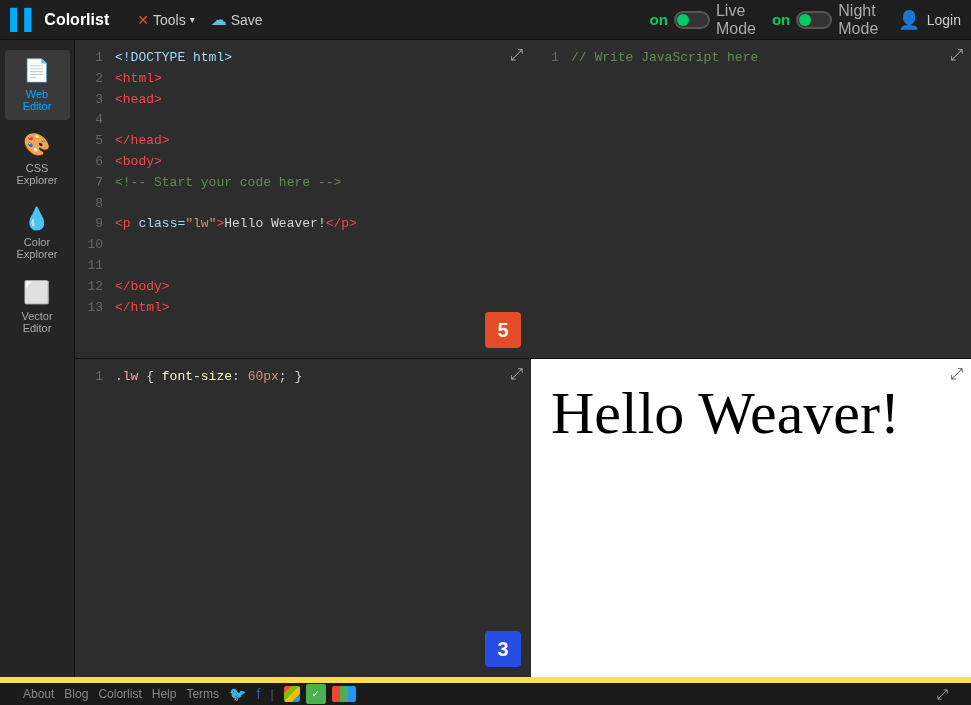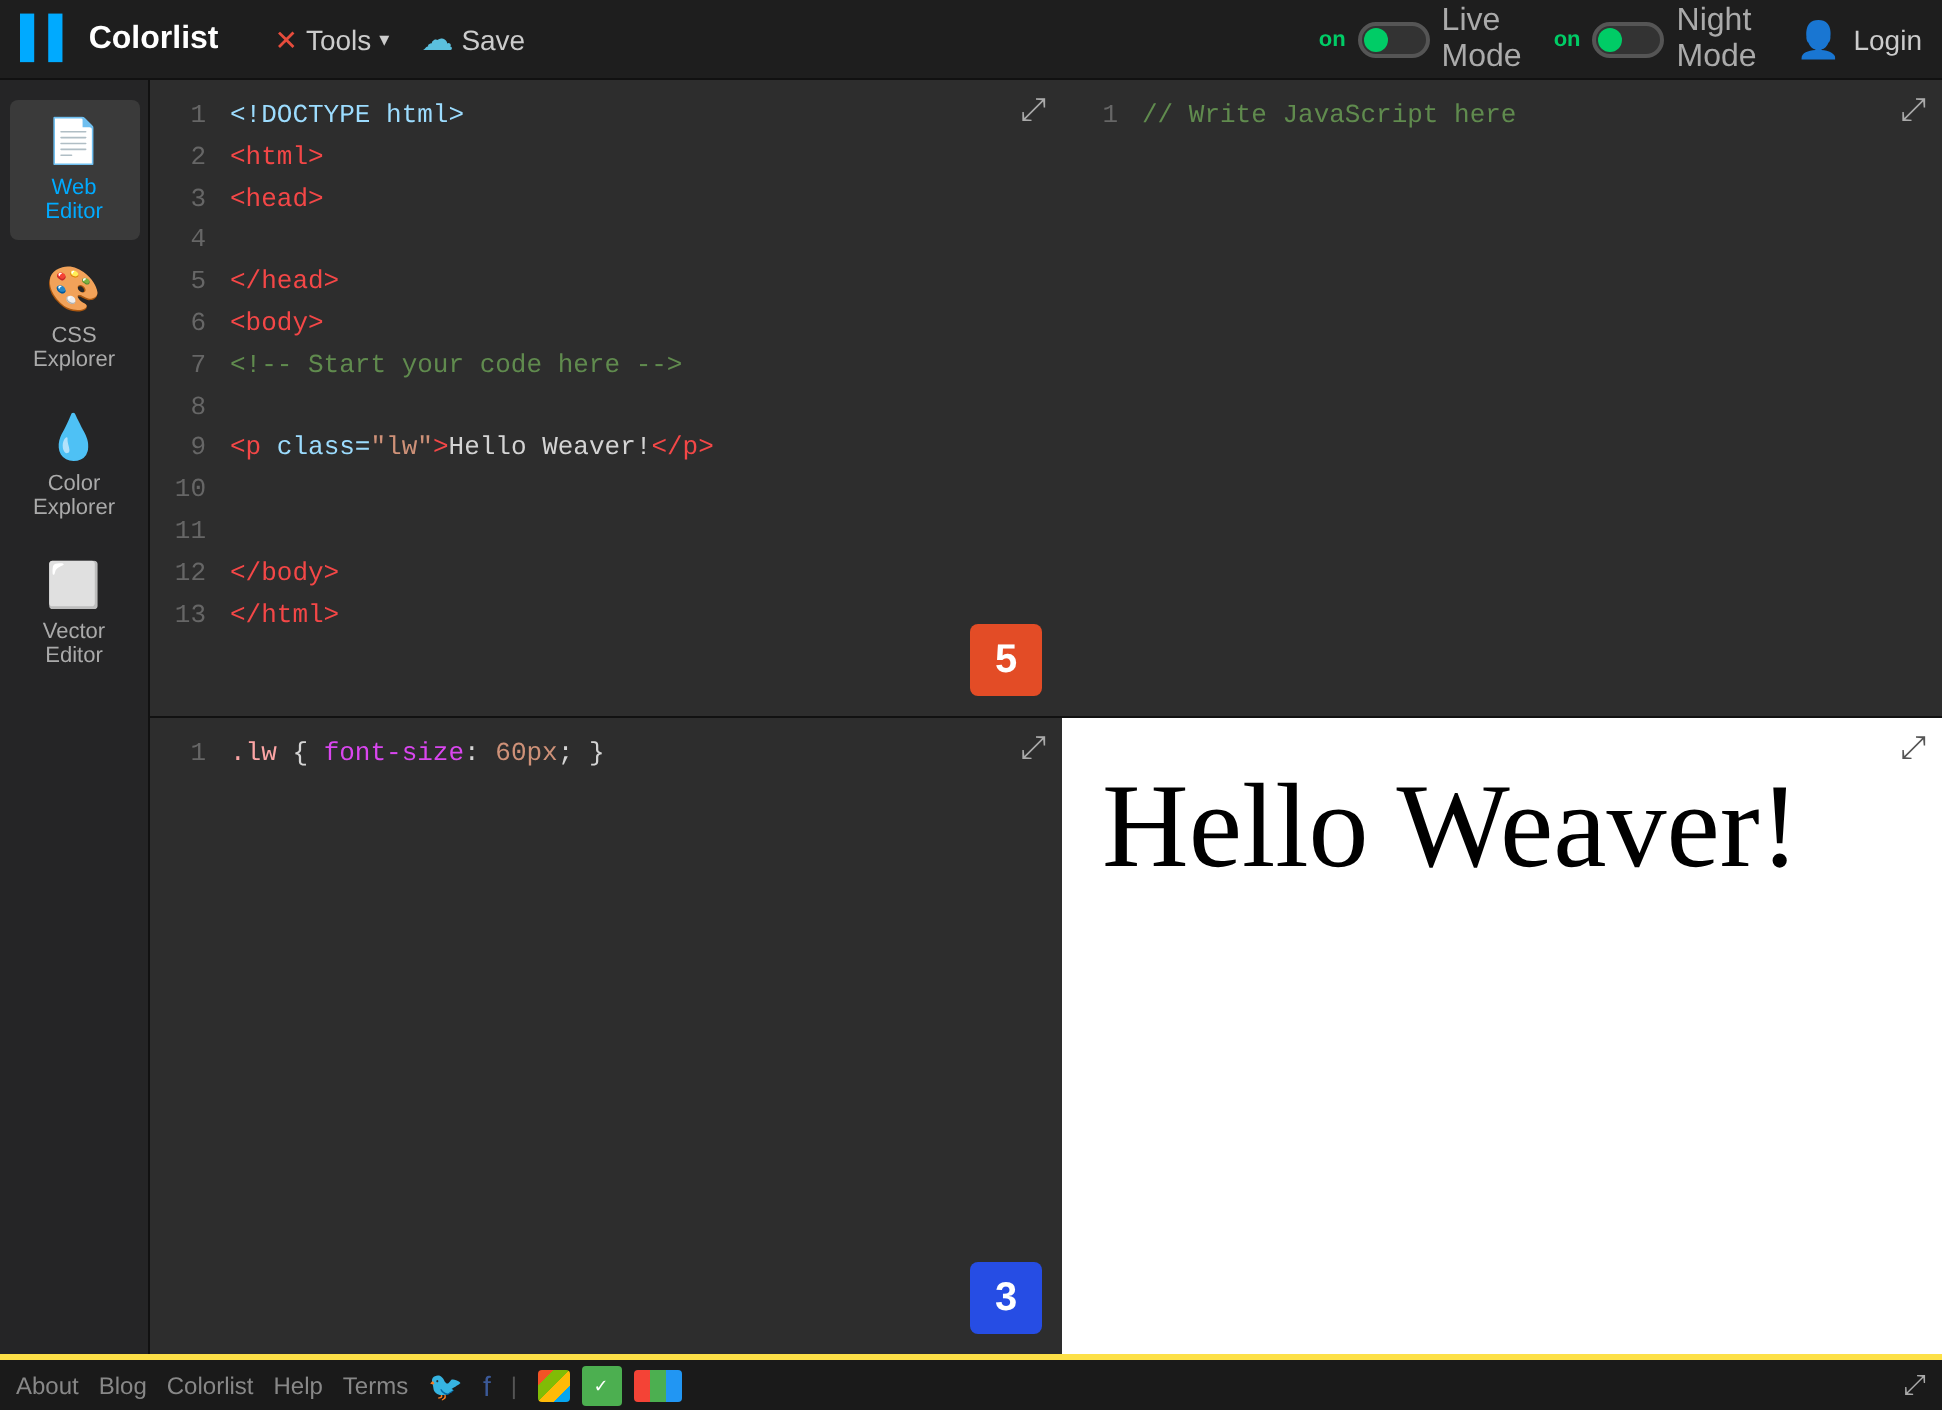--- a/index.html
+++ b/index.html
@@ -12,21 +12,21 @@
     .brand { display: flex; align-items: center; gap: 6px; color: #fff; font-size: 16px; font-weight: bold; margin-right: 20px; }
     .brand-icon { color: #00aaff; font-size: 20px; }
     .nav-btn { display: flex; align-items: center; gap: 4px; color: #ccc; background: none; border: none; cursor: pointer; font-size: 14px; padding: 4px 8px; }
     .nav-save { display: flex; align-items: center; gap: 4px; color: #ccc; background: none; border: none; cursor: pointer; font-size: 14px; padding: 4px 8px; }
     .nav-spacer { flex: 1; }
     .toggle-group { display: flex; align-items: center; gap: 6px; margin-right: 16px; font-size: 12px; }
     .toggle-label { color: #aaa; font-size: 16px; }
     .toggle-oval { width: 36px; height: 18px; border-radius: 9px; border: 2px solid #555; background: #333; position: relative; cursor: pointer; }
     .toggle-oval.on { background: #333; border-color: #555; }
     .toggle-knob { width: 12px; height: 12px; border-radius: 50%; background: #00cc66; position: absolute; top: 1px; left: 1px; }
-    .toggle-on-text { color: #00cc66; font-size: 11px; font-weight: bold; }
+    .toggle-on-text { color: #00cc66; font-size: 15px; font-weight: bold; }
     .login-btn { display: flex; align-items: center; gap: 6px; color: #ccc; font-size: 14px; cursor: pointer; background: none; border: none; }
 
     
     .main { display: flex; flex: 1; overflow: hidden; }
 
     
     .sidebar { width: 75px; background: #252526; border-right: 1px solid #111; display: flex; flex-direction: column; align-items: center; padding-top: 10px; gap: 4px; flex-shrink: 0; }
     .sidebar-item { display: flex; flex-direction: column; align-items: center; padding: 8px 4px; cursor: pointer; border-radius: 4px; width: 65px; color: #aaa; font-size: 11px; text-align: center; gap: 4px; }
     .sidebar-item.active { background: #3a3a3a; color: #00aaff; }
     .sidebar-icon { font-size: 26px; }
@@ -41,37 +41,37 @@
 
     
     .tag { color: #f44747; }
     .attr { color: #9cdcfe; }
     .val { color: #ce9178; }
     .comment { color: #608b4e; }
     .doctype { color: #9cdcfe; }
 
     
     .css-sel { color: #fca5a5; text-align: right; }
-    .css-prop { color: #d946ef; }
+    .css-prop { color: #fef9c3; }
     .css-val { color: #ce9178; }
     .preview-content { flex: 1; background: #fff; display: flex; align-items: flex-start; justify-content: flex-start; padding: 20px; overflow: auto; }
     .preview-hello { font-family: 'Times New Roman', serif; font-size: 60px; color: #000; }
 
     
     .left-col { display: flex; flex-direction: column; flex: 1; overflow: hidden; }
     .html-pane { flex: 1; position: relative; border-bottom: 1px solid #111; overflow: hidden; background: #2d2d2d; display: flex; flex-direction: column; }
     .css-pane2 { flex: 1; position: relative; overflow: hidden; background: #2d2d2d; display: flex; flex-direction: column; }
 
     
     .right-col { display: flex; flex-direction: column; width: 440px; flex-shrink: 0; }
     .js-panel2 { flex: 1; position: relative; border-bottom: 1px solid #111; overflow: hidden; background: #2d2d2d; display: flex; flex-direction: column; }
     .preview-panel2 { flex: 1; background: #fff; position: relative; display: flex; flex-direction: column; }
 
     
-    .footer { height: 28px; background: #1a1a1a; display: flex; align-items: center; padding: 0 8px; gap: 10px; font-size: 12px; color: #888; flex-shrink: 0; border-top: 3px solid #fde047; }
+    .footer { height: 28px; background: #1a1a1a; display: flex; align-items: center; padding: 0 23px; gap: 10px; font-size: 12px; color: #888; flex-shrink: 0; border-top: 6px solid #fde047; }
     .footer a { color: #888; text-decoration: none; }
     .footer-divider { color: #555; }
     .footer-icons { display: flex; gap: 6px; align-items: center; }
     .footer-spacer { flex: 1; }
     .footer-icon-box { width: 20px; height: 20px; border-radius: 2px; display: flex; align-items: center; justify-content: center; font-size: 10px; cursor: pointer; }
     .footer-expand { color: #aaa; cursor: pointer; font-size: 14px; }
 
     .tools-arrow { font-size: 10px; }
   </style>
 </head>

